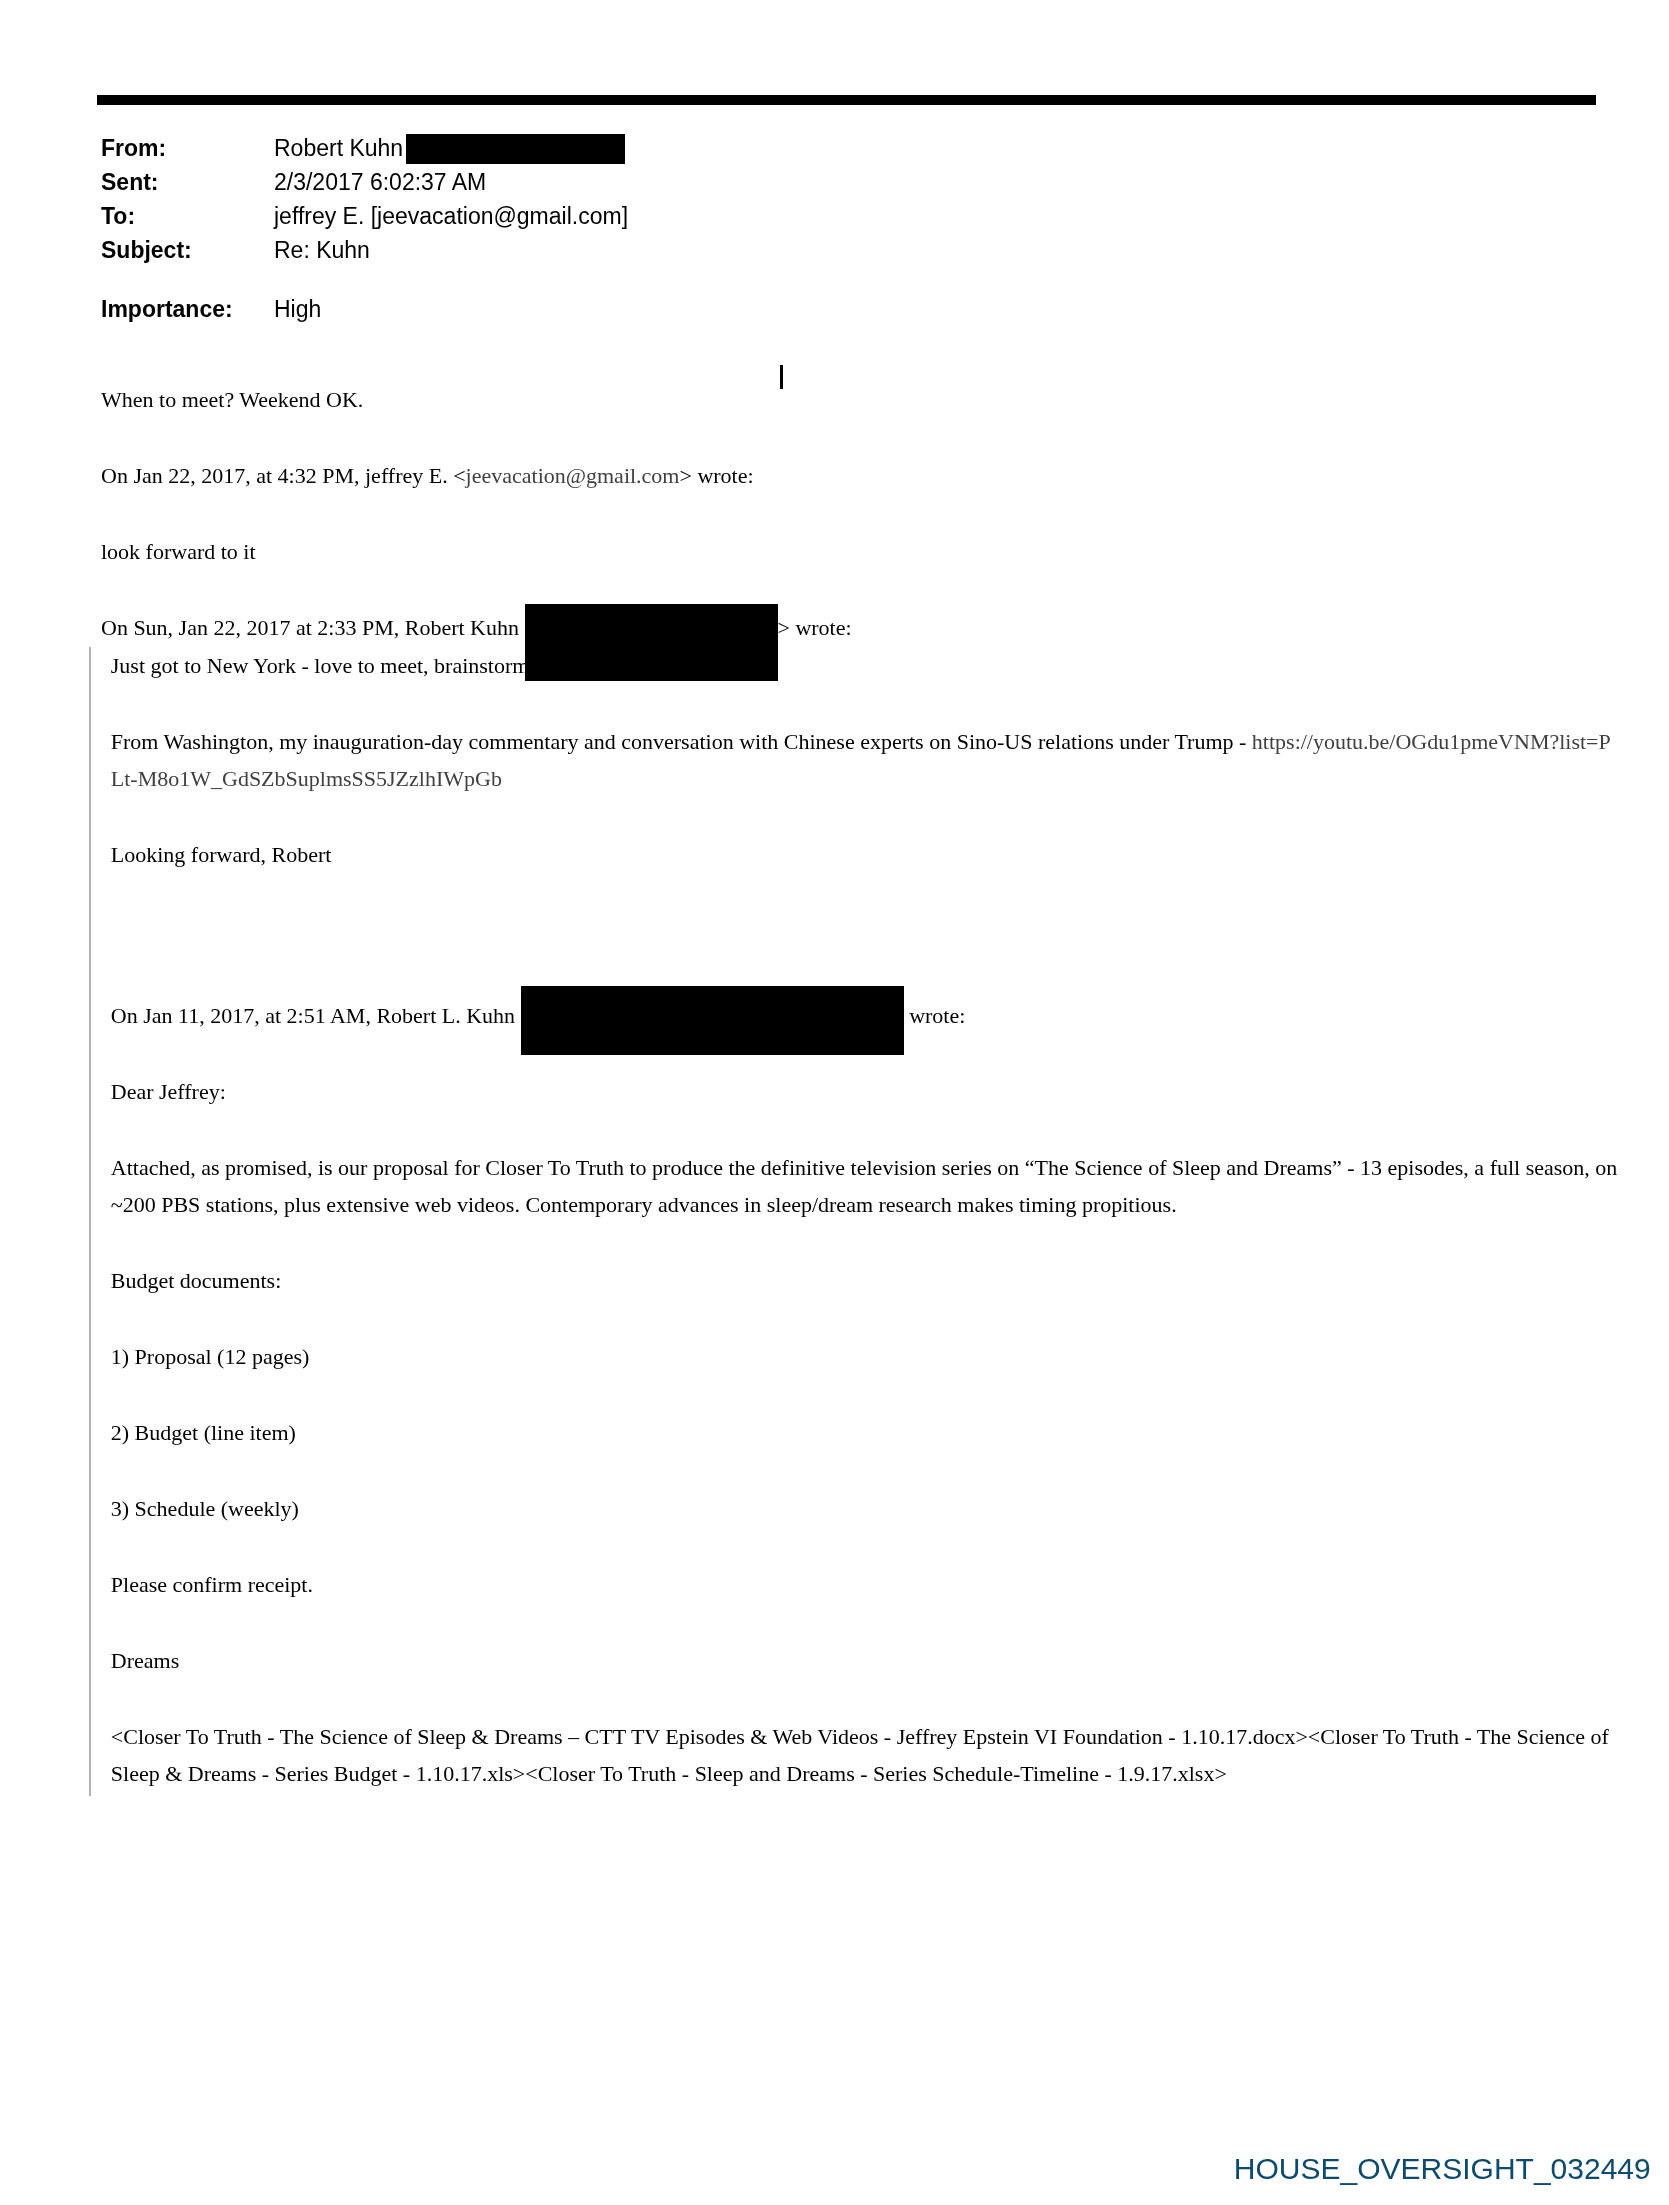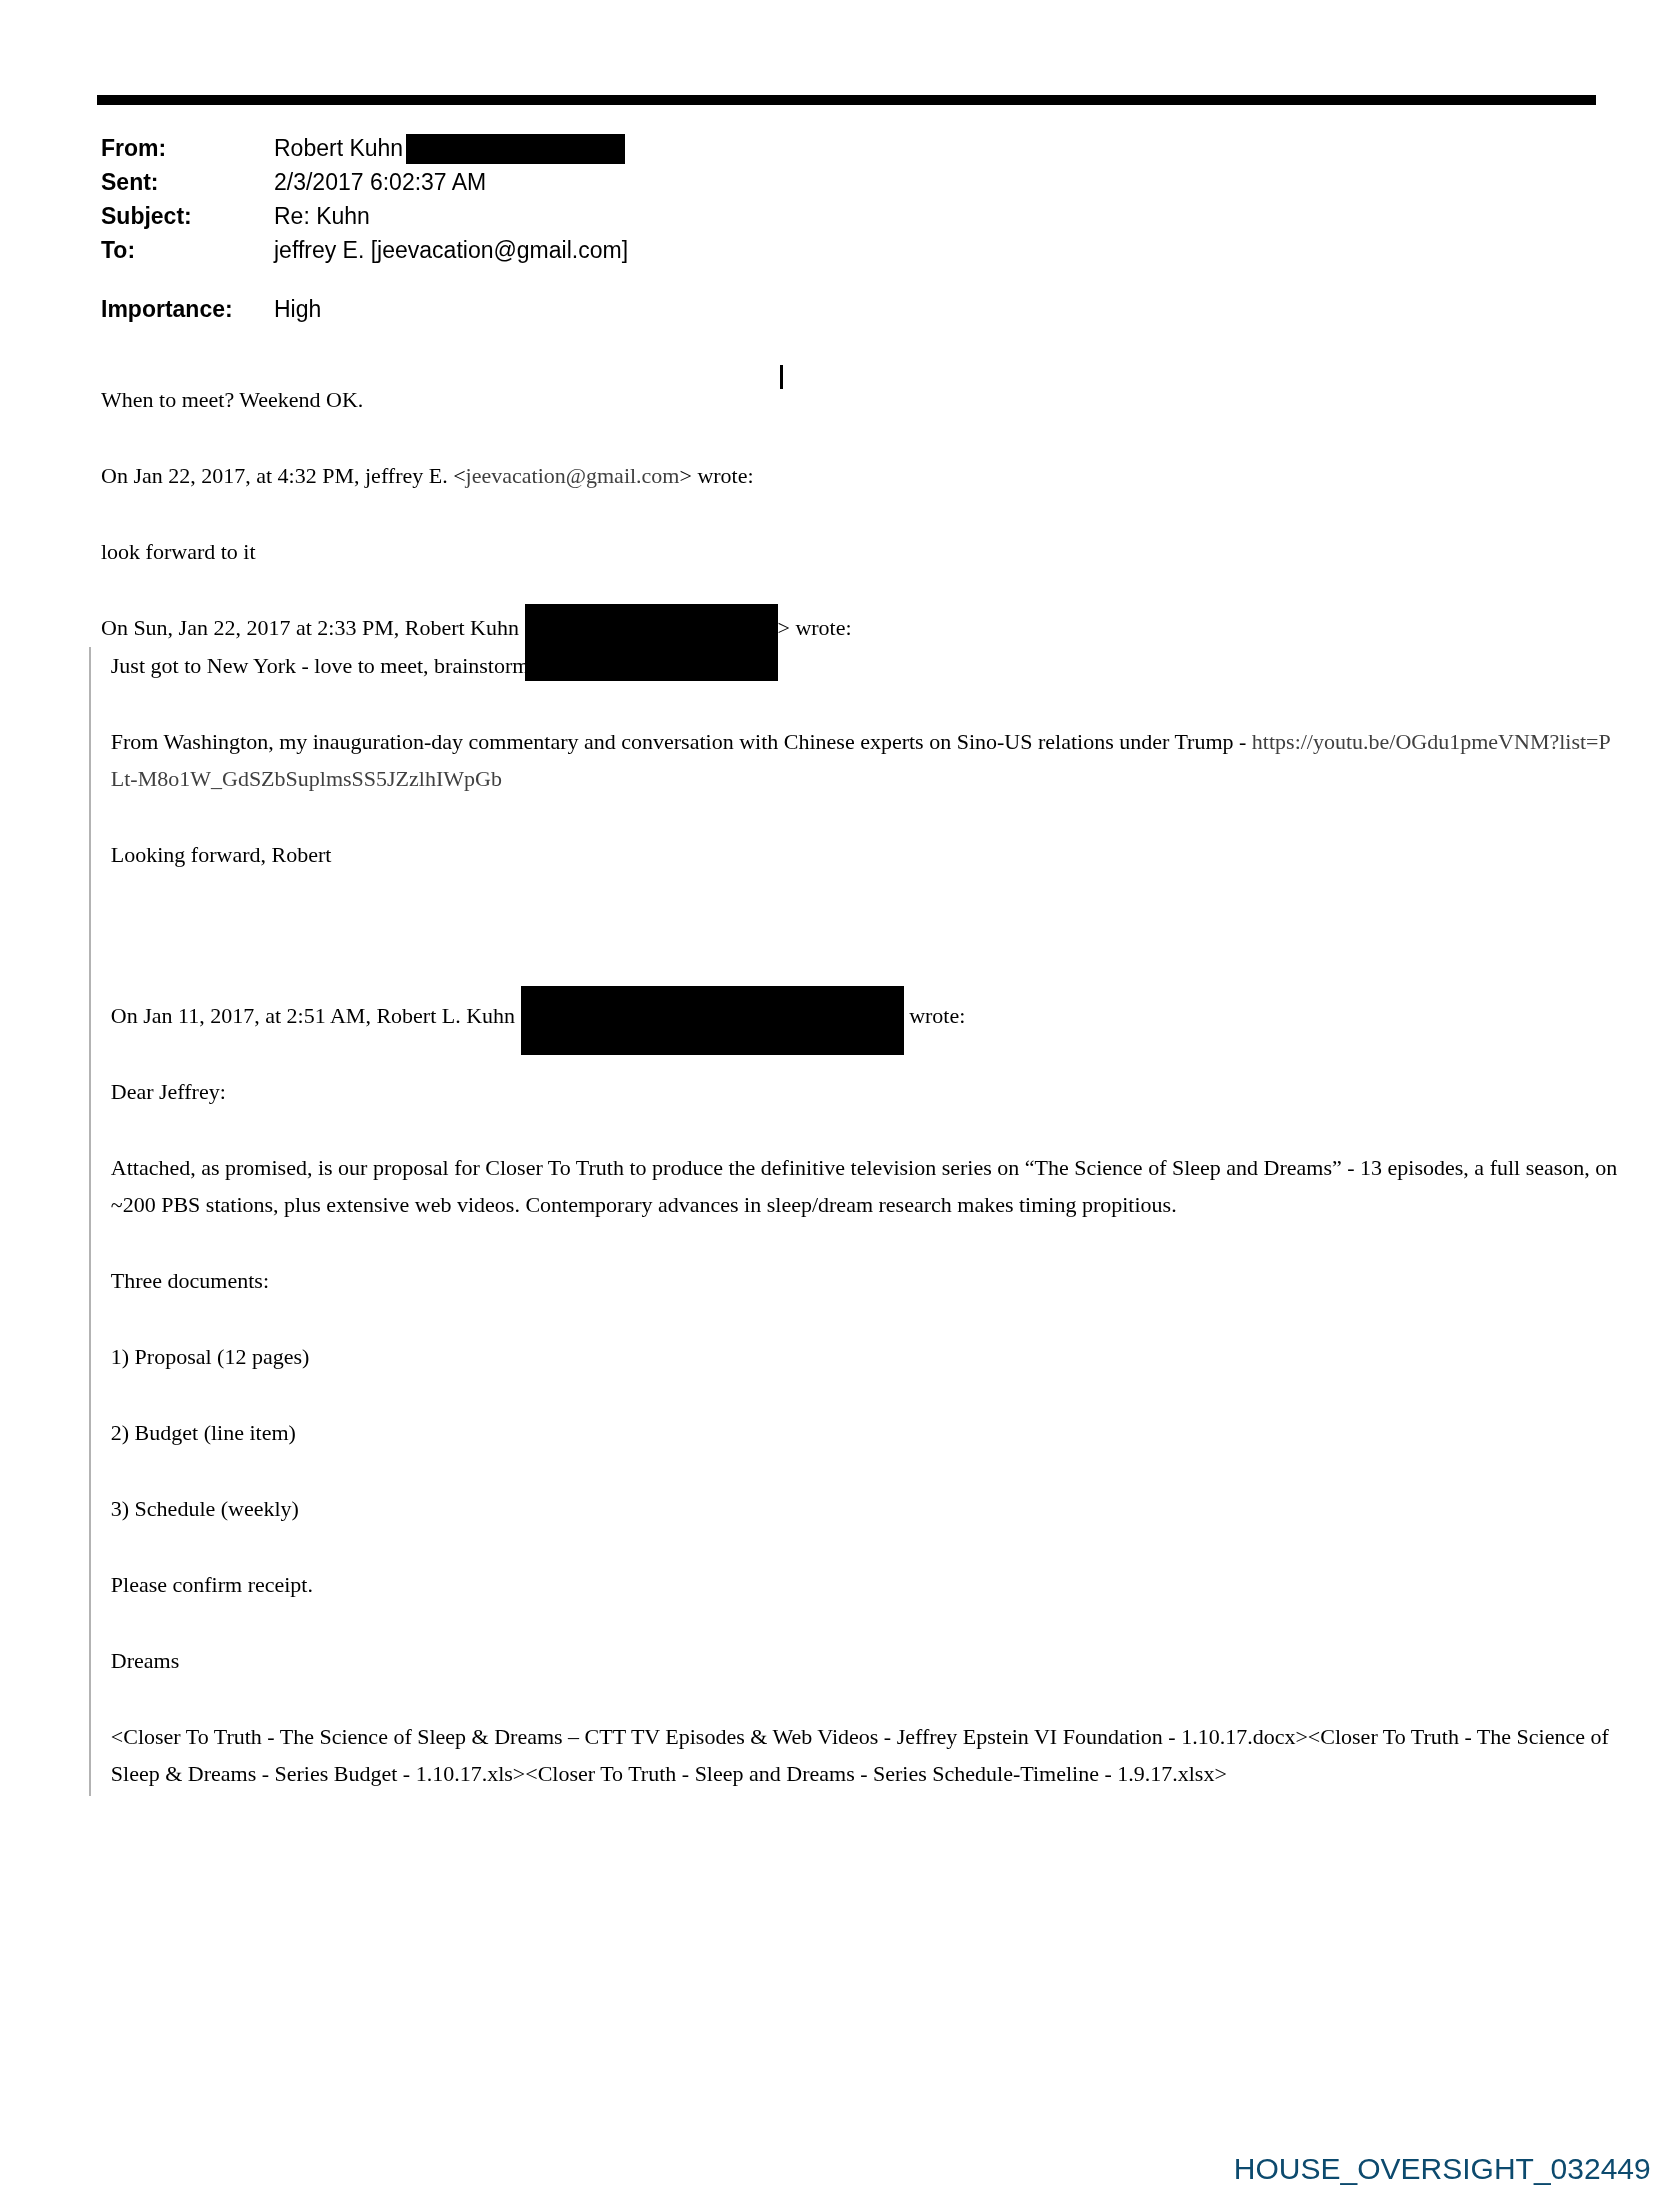--- a/index.html
+++ b/index.html
@@ -121,24 +121,24 @@
   <div class="top-bar"></div>
 
   <div class="mail-header">
     <div class="hrow">
       <span class="hlabel">From:</span><span class="hvalue">Robert Kuhn</span><span class="redaction-inline"></span>
     </div>
     <div class="hrow">
       <span class="hlabel">Sent:</span><span class="hvalue">2/3/2017 6:02:37 AM</span>
     </div>
     <div class="hrow">
-      <span class="hlabel">Subject:</span><span class="hvalue">Re: Kuhn</span>
+      <span class="hlabel">To:</span><span class="hvalue">jeffrey E. [jeevacation@gmail.com]</span>
     </div>
     <div class="hrow">
-      <span class="hlabel">To:</span><span class="hvalue">jeffrey E. [jeevacation@gmail.com]</span>
+      <span class="hlabel">Subject:</span><span class="hvalue">Re: Kuhn</span>
     </div>
     <div class="hrow importance-row">
       <span class="hlabel">Importance:</span><span class="hvalue">High</span>
     </div>
   </div>
 
   <div class="text-cursor"></div>
 
   <div class="mail-body">
 
@@ -158,21 +158,21 @@
 
 
       <p>Looking forward, Robert</p>
 
       <p class="big-gap"><span>On Jan 11, 2017, at 2:51 AM, Robert L. Kuhn </span><span class="redaction-b"></span><span> wrote:</span></p>
 
       <p>Dear Jeffrey:</p>
 
       <p>Attached, as promised, is our proposal for Closer To Truth to produce the definitive television series on “The Science of Sleep and Dreams” - 13 episodes, a full season, on ~200 PBS stations, plus extensive web videos. Contemporary advances in sleep/dream research makes timing propitious.</p>
 
-      <p>Three documents:</p>
+      <p>Budget documents:</p>
 
       <p>1) Proposal (12 pages)</p>
 
       <p>2) Budget (line item)</p>
 
       <p>3) Schedule (weekly)</p>
 
       <p>Please confirm receipt.</p>
 
 

